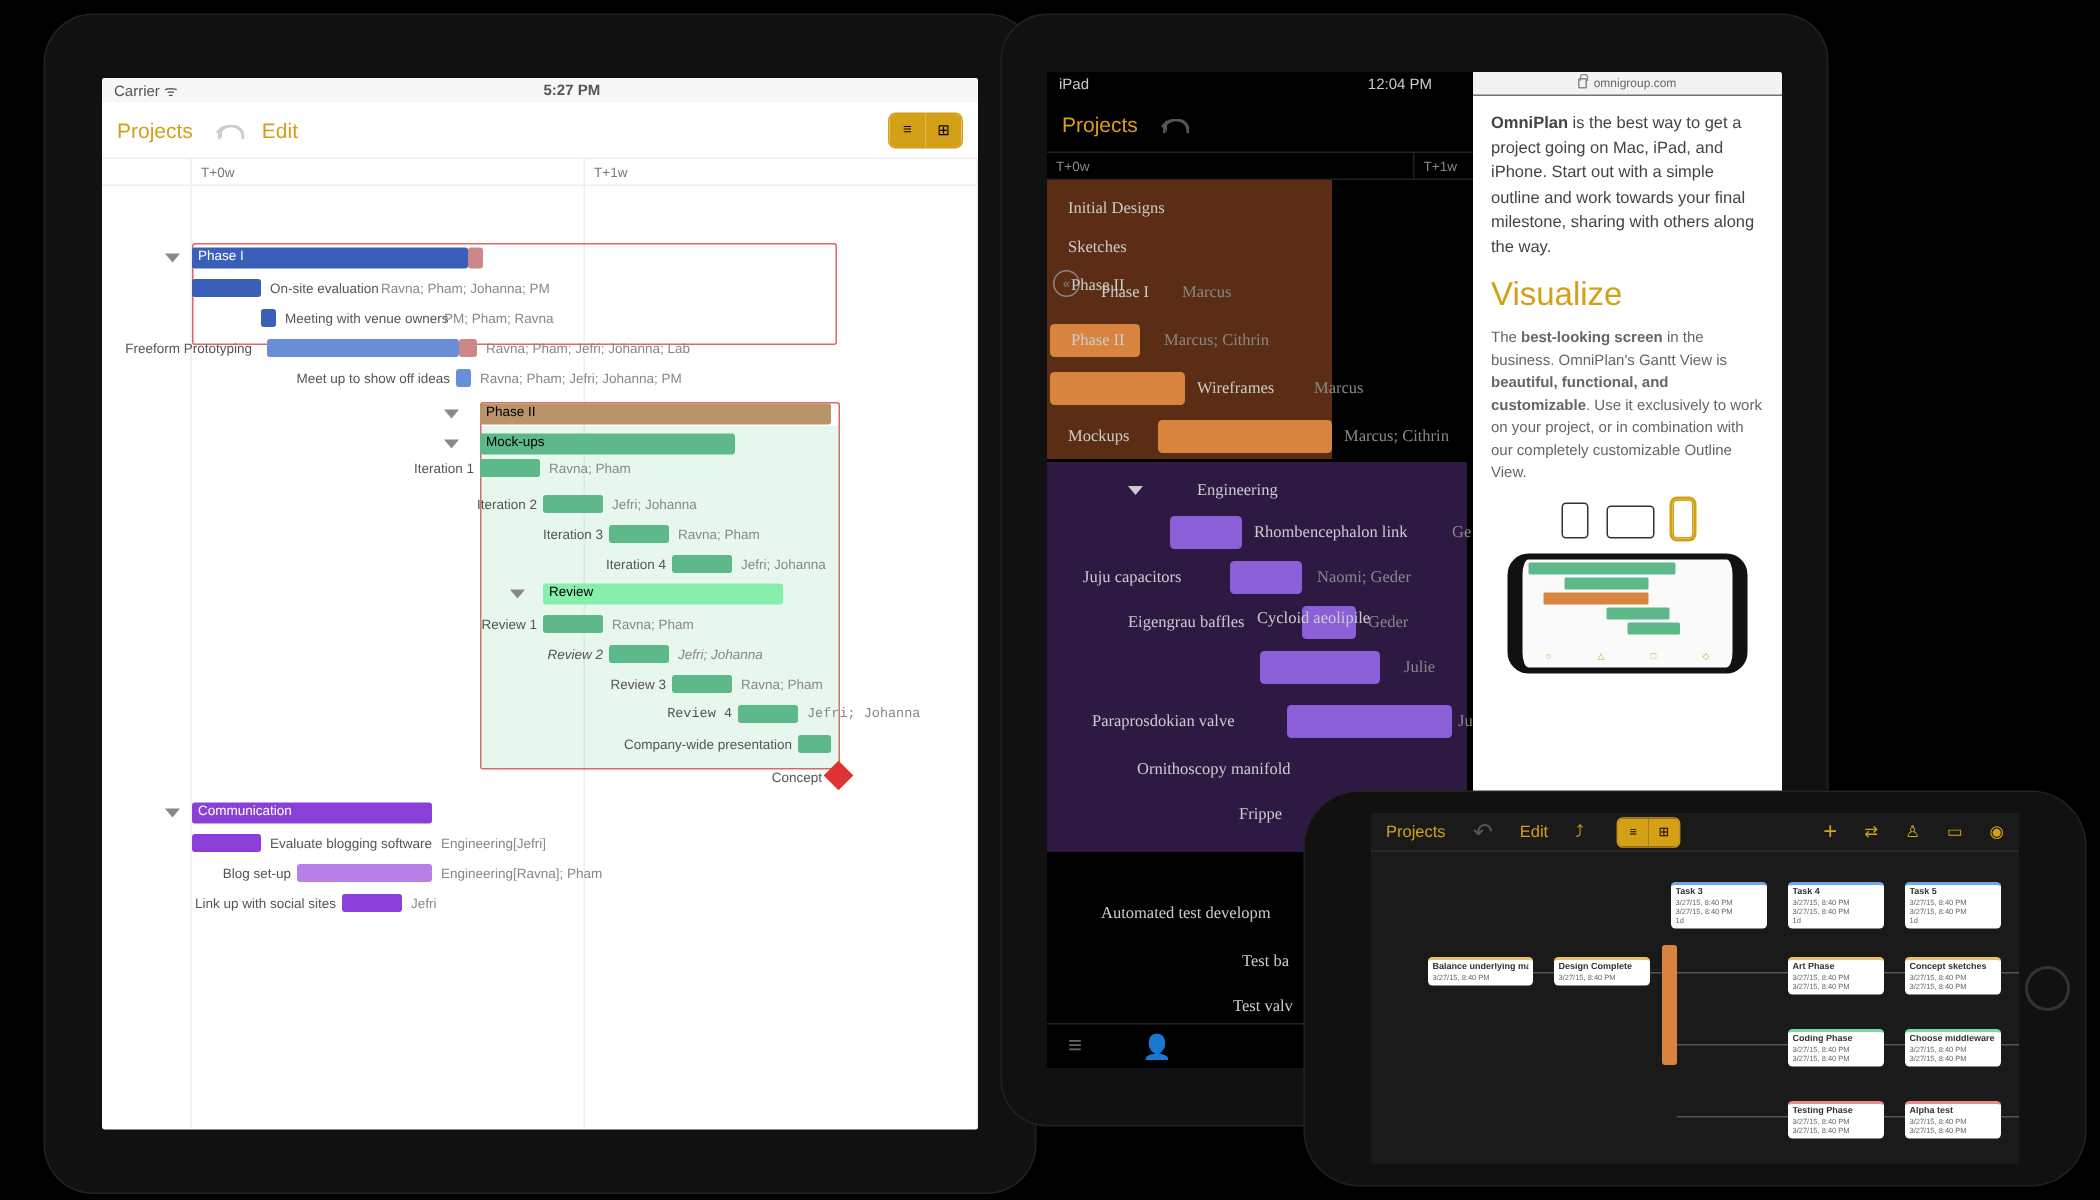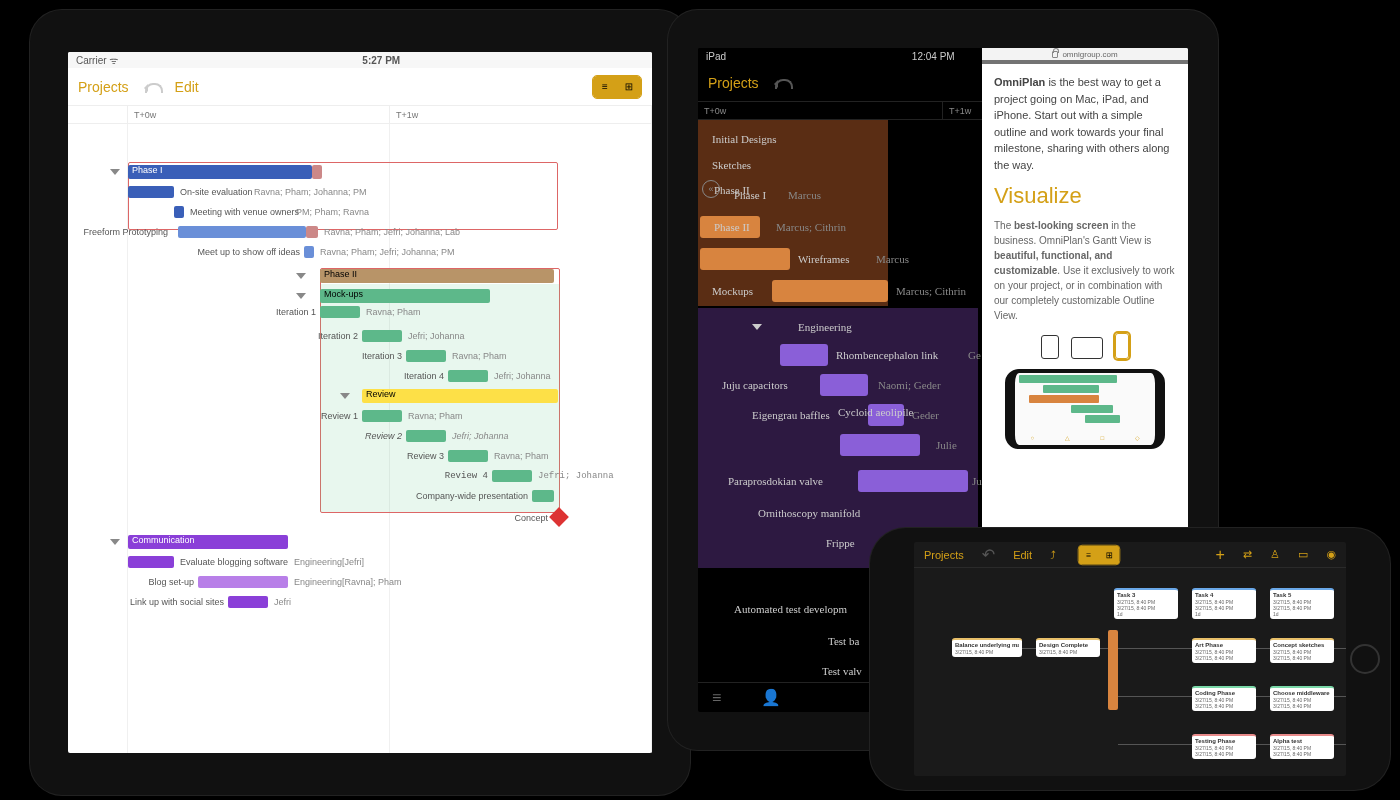--- a/index.html
+++ b/index.html
@@ -49,21 +49,21 @@
   .ipad-dark .screen { background:#000; width:100%; height:100%; position:relative; overflow:hidden; border-radius:2px; }
   .dark-row { height:30px; display:flex; align-items:center; font-size:11px; color:#ccc; position:relative;font-family:Liberation Serif, serif; }
   .dbar { position:absolute; height:22px; border-radius:3px; }
   .dlabel { position:absolute; font-size:11px; color:#ccc; white-space:nowrap; }
   .dback { position:absolute; width:18px;height:18px; border-radius:50%; border:1px solid #888; display:flex;align-items:center;justify-content:center;font-size:9px;color:#888; }
   .group-orange { position:absolute; background:rgba(180,90,40,0.5); }
   .group-purple { position:absolute; background:rgba(90,50,130,0.5); }
 
   
   .safari-panel { position:absolute; right:0; top:0; width:206px; height:100%; background:#fff; font-size:10px; }
-  .safari-hdr { height:16px; display:flex;align-items:center;justify-content:center; gap:4px; font-size:8px;color:#666; background:#f3f3f3; border-bottom:4px solid #737373; }
+  .safari-hdr { height:16px; display:flex;align-items:center;justify-content:center; gap:4px; font-size:8px;color:#666; background:#f3f3f3; border-bottom:1px solid #737373; }
   .safari-body { padding:10px 12px; font-size:11px; color:#444; line-height:1.5; }
   .viz-title { color:#d4a017; font-size:22px; font-weight:300; margin:6px 0; }
   .device-row { display:flex; gap:12px; align-items:flex-end; justify-content:center; margin:10px 0; }
   .dev-ico { border:1.5px solid #333; border-radius:3px; }
   .dev-ico.sel { border-color:#d4a017; box-shadow:0 0 0 2px #d4a017; }
 
   
   .iphone { left:870px; top:528px; width:520px; height:262px; border:14px solid #111; border-left-width:44px; border-right-width:44px; border-radius:36px; z-index:5; }
   .iphone::after{ content:''; position:absolute; right:-34px; top:50%; transform:translateY(-50%); width:26px; height:26px; border:2px solid #333; border-radius:50%; }
   .iphone .screen { background:#1a1a1a; width:100%; height:100%; position:relative; overflow:hidden; border-radius:2px; }
@@ -176,21 +176,21 @@
         <div class="bar" style="left:338px;width:40px;background:#5db88a;"></div>
         <span class="row-label-right" style="left:384px;color:#888;">Ravna; Pham</span>
       </div>
       <div class="row" style="top:242px;position:absolute;width:100%;">
         <span class="row-label-left" style="right:calc(100% - 376px);">Iteration 4</span>
         <div class="bar" style="left:380px;width:40px;background:#5db88a;"></div>
         <span class="row-label-right" style="left:426px;color:#888;">Jefri; Johanna</span>
       </div>
       <div class="row" style="top:262px;position:absolute;width:100%;">
         <span class="tri" style="position:absolute;left:272px;"></span>
-        <div class="bar phase-bar" style="left:294px;width:196px;background:#fde047;">
+        <div class="bar phase-bar" style="left:294px;width:160px;background:#86efac;">
           <span class="bar-label-in">Review</span>
         </div>
       </div>
       <div class="row" style="top:282px;position:absolute;width:100%;">
         <span class="row-label-left" style="right:calc(100% - 290px);">Review 1</span>
         <div class="bar" style="left:294px;width:40px;background:#5db88a;"></div>
         <span class="row-label-right" style="left:340px;color:#888;">Ravna; Pham</span>
       </div>
       <div class="row" style="top:302px;position:absolute;width:100%;font-style:italic;">
         <span class="row-label-left" style="right:calc(100% - 334px);">Review 2</span>

